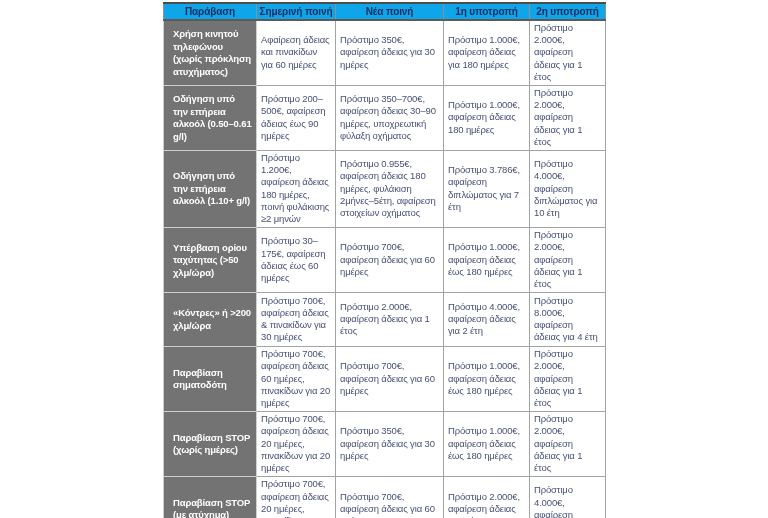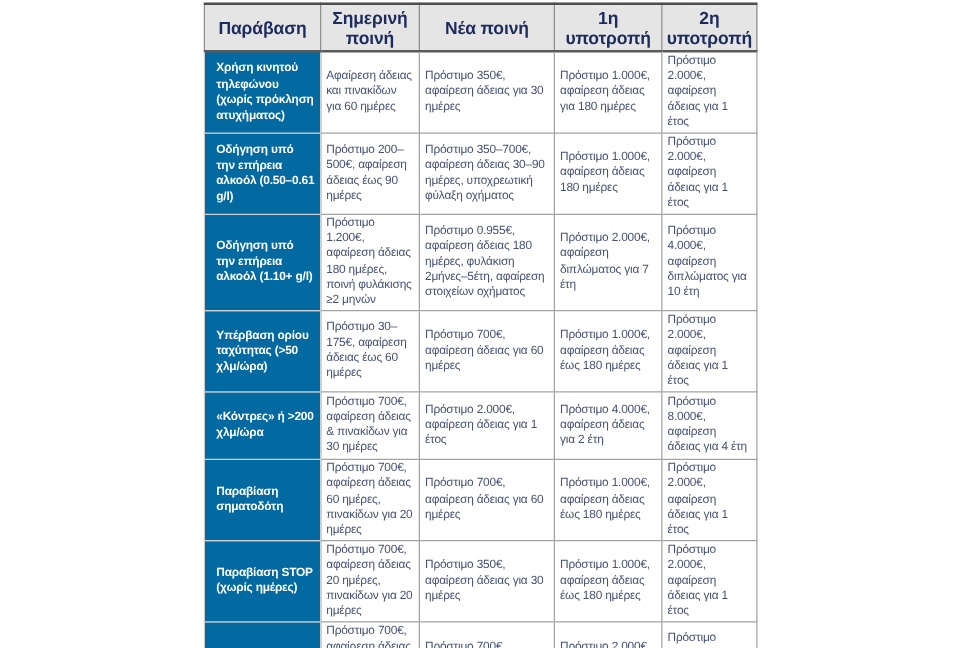--- a/index.html
+++ b/index.html
@@ -24,44 +24,44 @@
     width: 442px;
     border: 1px solid #8f8f8f;
     border-top: 2px solid #4d4d4d;
   }
   col.c1 { width: 93px; }
   col.c2 { width: 79px; }
   col.c3 { width: 108px; }
   col.c4 { width: 86px; }
   col.c5 { width: 76px; }
   thead th {
-    background: #e5e5e5;
+    background: #0ea5e9;
     color: #1c2a5e;
     font-weight: bold;
-    font-size: 14px;
+    font-size: 10px;
     padding: 2px 2px;
     height: 14px;
     text-align: center;
     border: 1px solid #8f8f8f;
     border-bottom: 2px solid #5a5a5a;
     letter-spacing: -0.1px;
   }
   tbody td {
     font-size: 9.5px;
     line-height: 12.2px;
     color: #475173;
     vertical-align: middle;
     text-align: left;
     padding: 1px 4px 2px 4px;
     border: 1px solid #a3a3a3;
     letter-spacing: -0.15px;
     word-wrap: break-word;
   }
   tbody td.violation {
-    background: #0369a1;
+    background: #737373;
     color: #ffffff;
     font-weight: bold;
     font-size: 9.5px;
     line-height: 12.5px;
     padding: 2px 4px 2px 9px;
     border: 1px solid #cfcfcf;
   }
   tbody tr:nth-child(1) { height: 64px; }
   tbody tr:nth-child(2) { height: 65px; }
   tbody tr:nth-child(3) { height: 73px; }
@@ -104,21 +104,21 @@
           <td class="violation">Οδήγηση υπό την επήρεια αλκοόλ (0.50–0.61 g/l)</td>
           <td>Πρόστιμο 200–500€, αφαίρεση άδειας έως 90 ημέρες</td>
           <td>Πρόστιμο 350–700€, αφαίρεση άδειας 30–90 ημέρες, υποχρεωτική φύλαξη οχήματος</td>
           <td>Πρόστιμο 1.000€, αφαίρεση άδειας 180 ημέρες</td>
           <td>Πρόστιμο 2.000€, αφαίρεση άδειας για 1 έτος</td>
         </tr>
         <tr>
           <td class="violation">Οδήγηση υπό την επήρεια αλκοόλ (1.10+ g/l)</td>
           <td>Πρόστιμο 1.200€, αφαίρεση άδειας 180 ημέρες, ποινή φυλάκισης ≥2 μηνών</td>
           <td>Πρόστιμο 0.955€, αφαίρεση άδειας 180 ημέρες, φυλάκιση 2μήνες–5έτη, αφαίρεση στοιχείων οχήματος</td>
-          <td>Πρόστιμο 2.000€, αφαίρεση διπλώματος για 7 έτη</td>
+          <td>Πρόστιμο 3.786€, αφαίρεση διπλώματος για 7 έτη</td>
           <td>Πρόστιμο 4.000€, αφαίρεση διπλώματος για 10 έτη</td>
         </tr>
         <tr>
           <td class="violation">Υπέρβαση ορίου ταχύτητας (&gt;50 χλμ/ώρα)</td>
           <td>Πρόστιμο 30–175€, αφαίρεση άδειας έως 60 ημέρες</td>
           <td>Πρόστιμο 700€, αφαίρεση άδειας για 60 ημέρες</td>
           <td>Πρόστιμο 1.000€, αφαίρεση άδειας έως 180 ημέρες</td>
           <td>Πρόστιμο 2.000€, αφαίρεση άδειας για 1 έτος</td>
         </tr>
         <tr>

